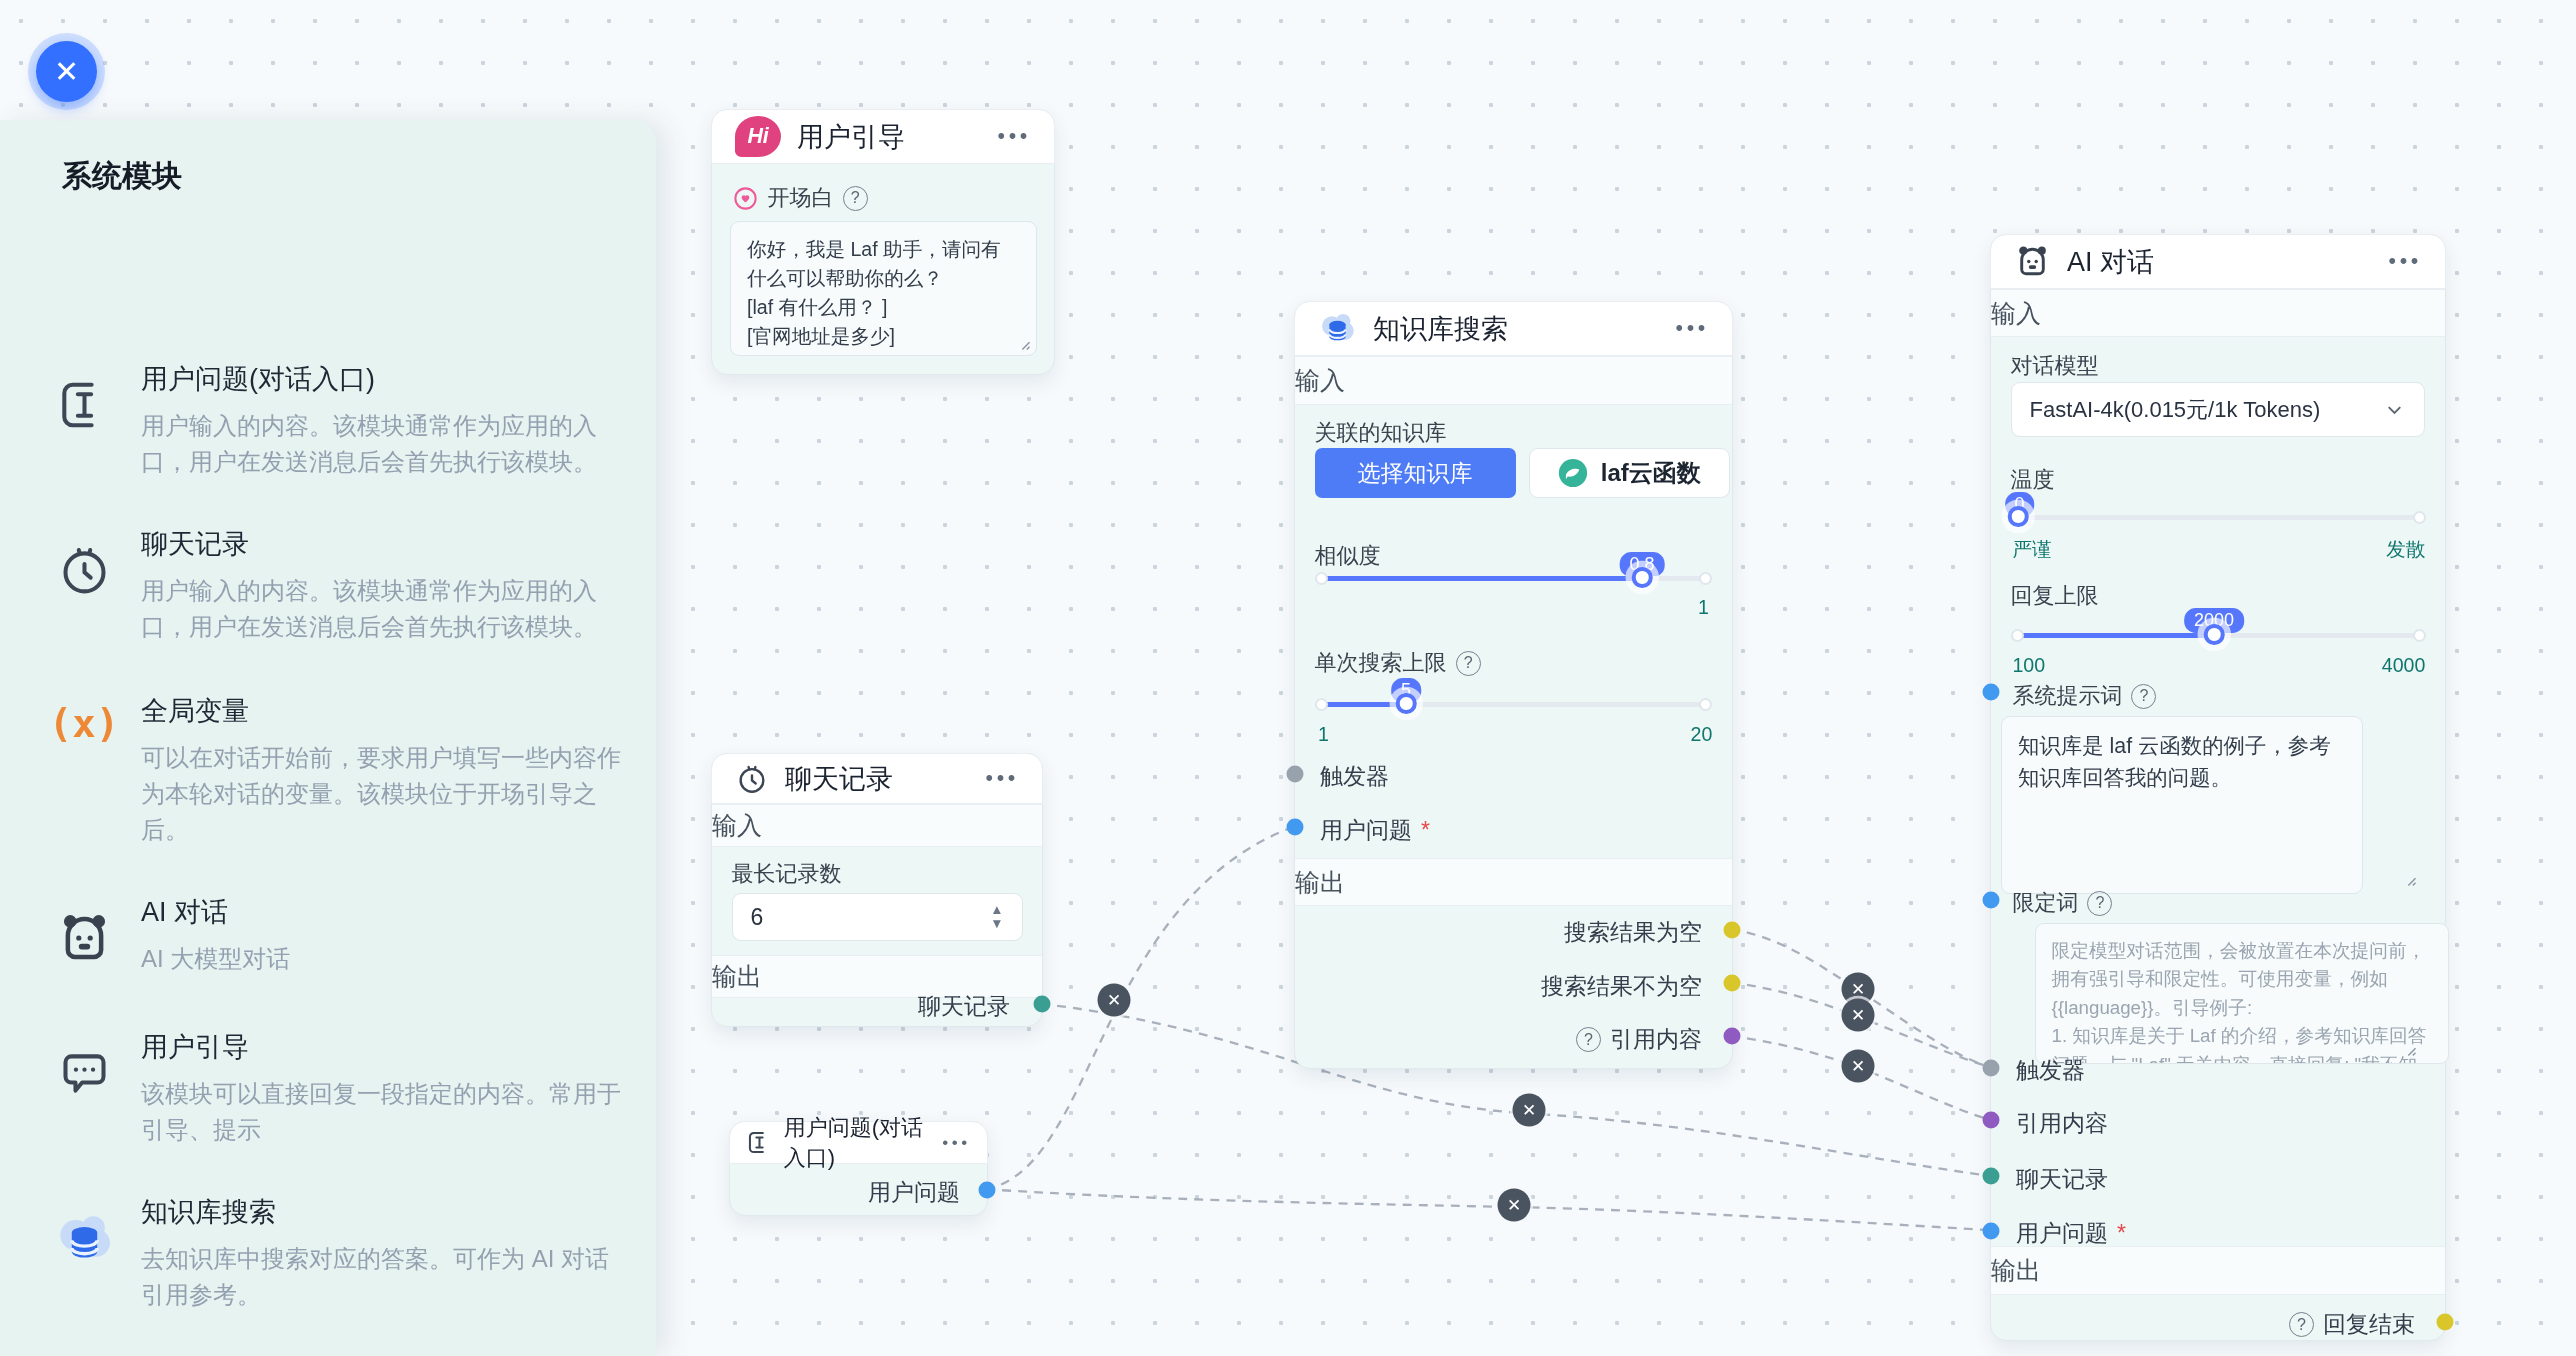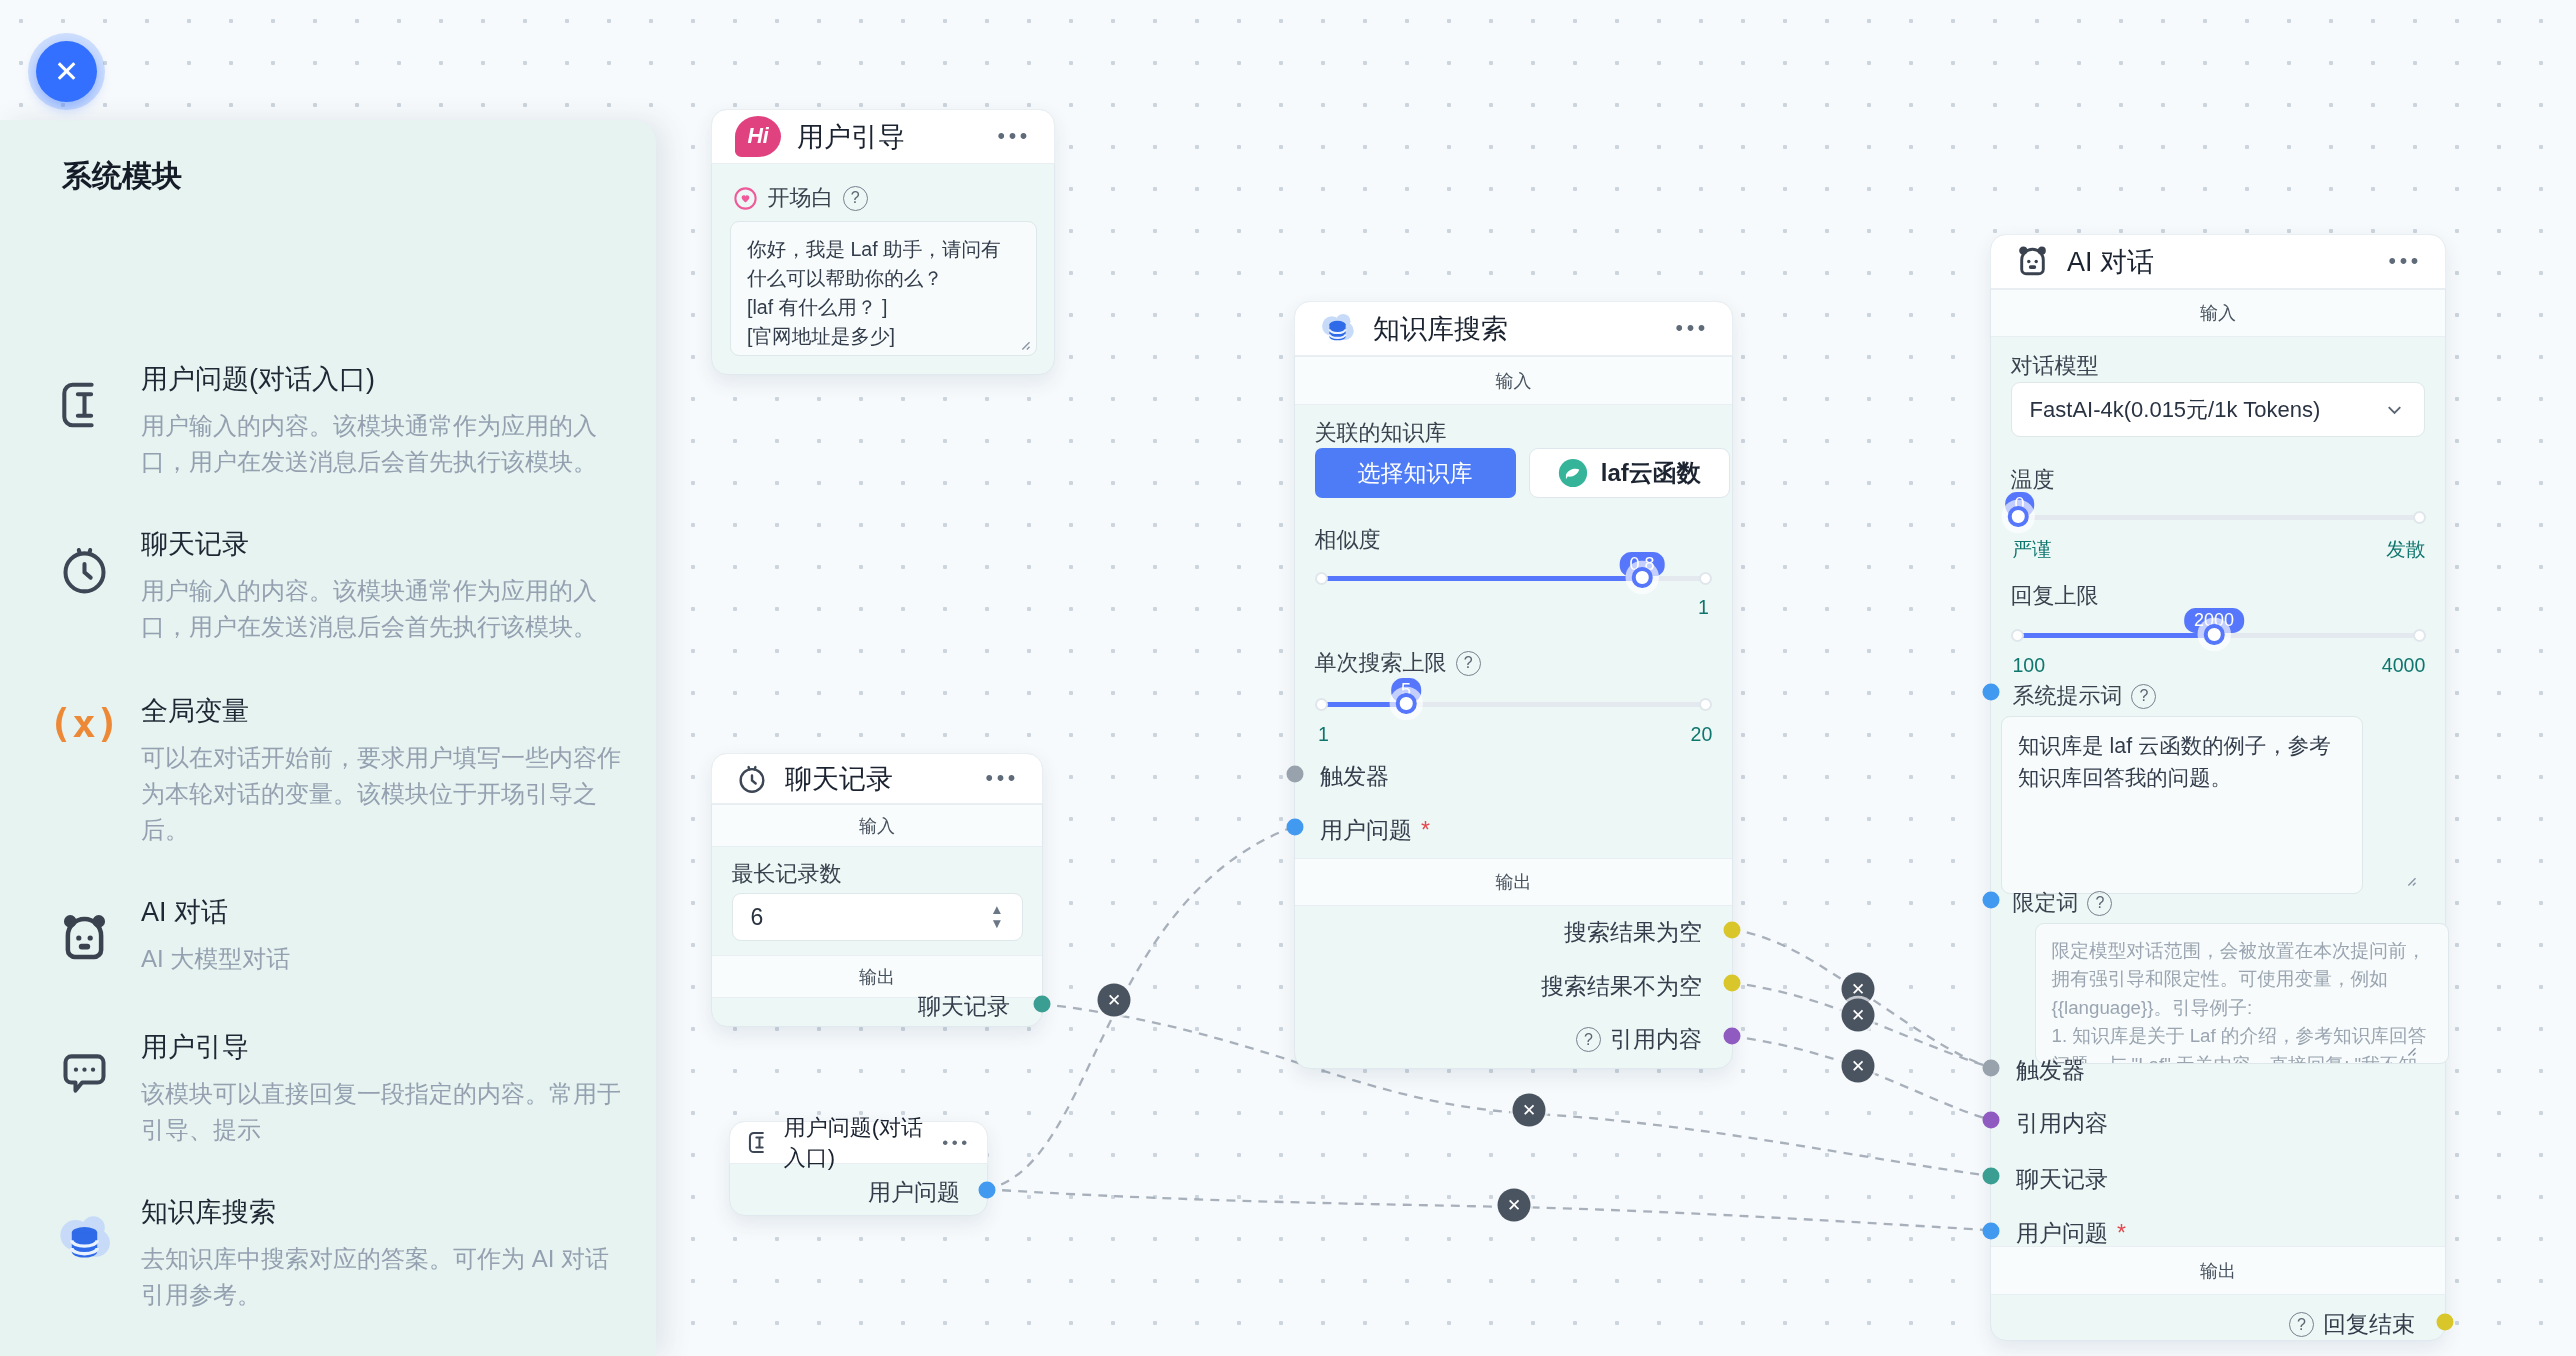--- a/index.html
+++ b/index.html
@@ -40,21 +40,21 @@
   .node-header{
     position:absolute;left:-0.9px;right:-0.9px;top:-0.9px;background:#ffffff;
     border:0.9px solid #e8eef1;border-radius:16px 16px 0 0;
     display:flex;align-items:center;gap:16px;padding:0 23px;box-sizing:border-box;
   }
   .node-title{font-size:27px;color:#1b2330;flex:1;}
   .node-title.sm{font-size:22px;}
   .menu-dots{font-size:21.4px;letter-spacing:3.6px;color:#5f6b79;cursor:pointer;}
   .section-bar{
     position:absolute;left:0;right:0;background:#f9fcfc;border-top:0.9px solid #e8eef1;border-bottom:0.9px solid #e8eef1;
-    display:flex;align-items:center;justify-content:center;font-size:18px;color:#47525f;
+    display:flex;align-items:center;justify-content:flex-start;font-size:25px;color:#47525f;
   }
   .fld-label{position:absolute;font-size:22px;color:#39434f;display:flex;align-items:center;gap:9px;}
   .qmark{
     width:25px;height:25px;border:1.8px solid #77818f;border-radius:50%;
     display:inline-flex;align-items:center;justify-content:center;
     font-size:16px;color:#5c6673;box-sizing:border-box;flex:0 0 auto;
   }
   .textarea{
     position:absolute;background:#f7fbfb;border:0.9px solid #dee7ea;border-radius:9px;
     font-size:21.4px;line-height:32px;color:#323c4a;padding:12.5px 16px;box-sizing:border-box;
@@ -329,21 +329,21 @@
     <span>选择知识库</span>
   </div>
   <div class="chip" style="left:234px;top:146px;width:201px;height:50px;box-sizing:border-box;">
     <svg width="30" height="30" viewBox="0 0 34 34">
       <circle cx="17" cy="17" r="16" fill="#35b49a"></circle>
       <path d="M9 19c3-6 10-8 15-6-1 5-7 9-13 8l-2 3z" fill="#ffffff"></path>
     </svg>
     <span>laf云函数</span>
   </div>
 
-  <div class="fld-label" style="left:19.6px;top:223px;">
+  <div class="fld-label" style="left:19.6px;top:239px;">
     <span>相似度</span>
   </div>
   <div class="sl-badge" style="left:347px;top:250px;">0.8</div>
   <div class="sl-track" style="left:27px;top:274px;width:383px;">
     <div class="sl-fill" style="width:320px;"></div>
     <div class="sl-end" style="left:-7.1px;"></div>
     <div class="sl-end" style="right:-7.1px;"></div>
     <div class="sl-thumb" style="left:320px;"></div>
   </div>
   <div class="sl-minmax" style="right:23px;top:294px;">1</div>

